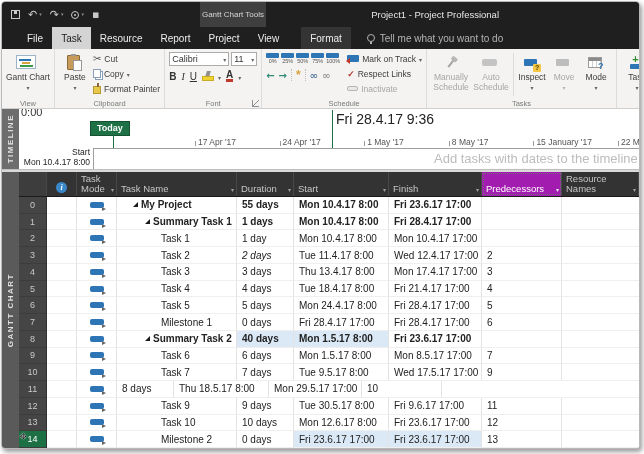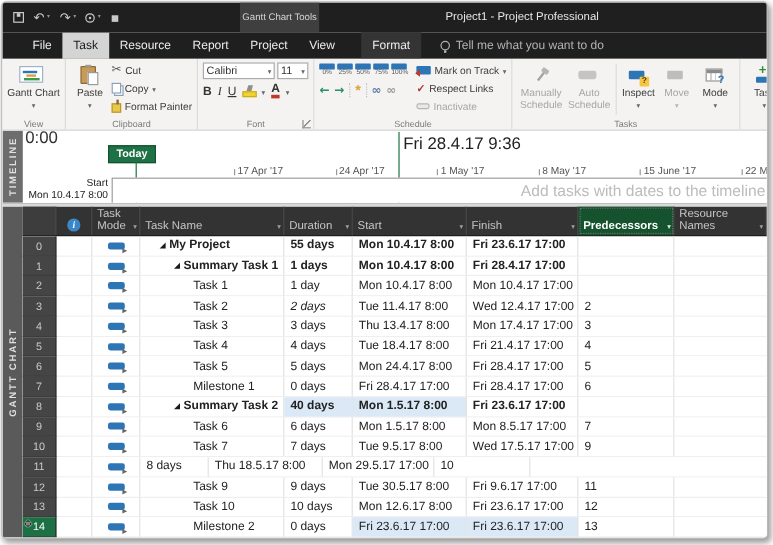--- a/index.html
+++ b/index.html
@@ -100,42 +100,42 @@
   .i-ins .ibar{width:12px;height:5px;background:#2e75b6;border-radius:1px;margin-top:1px;}
   .tdiv{width:1px;background:#dcdcdc;margin:2px 2px;}
 
   
   .timeline{position:relative;height:60px;background:#fff;overflow:hidden;flex:0 0 60px;}
   .vstrip{position:absolute;left:0;top:0;bottom:0;width:17px;display:flex;align-items:center;justify-content:center;}
   .vstrip.tl{background:#6d6d6d;}
   .vstrip.gc{background:#5a5a5a;}
   .vtext{writing-mode:vertical-rl;transform:rotate(180deg);font-size:8px;font-weight:bold;
     letter-spacing:1.5px;color:#e0e0e0;white-space:nowrap;}
-  .corner{position:absolute;left:19px;top:-3px;font-size:14px;color:#333;}
+  .corner{position:absolute;left:19px;top:-3px;font-size:11px;color:#333;}
   .currdate{position:absolute;left:334px;top:2px;font-size:14px;color:#222;white-space:nowrap;}
   .today{position:absolute;left:88px;top:12px;background:#1e7145;border:1px solid #145232;color:#fff;
     font-size:9px;font-weight:bold;line-height:13px;padding:0 6px;}
   .vline{position:absolute;width:1px;background:#1e7145;}
   .slab{position:absolute;top:28px;font-size:8.5px;color:#555;white-space:nowrap;}
   .slab::before{content:"";display:inline-block;width:1px;height:5px;background:#9a9a9a;margin-right:2px;vertical-align:-1px;}
   .tbar{position:absolute;left:91px;top:39px;right:-2px;height:23px;background:#fff;border:1px solid #9e9e9e;}
   .startlab{position:absolute;left:14px;top:38px;width:74px;text-align:right;font-size:8.5px;line-height:10px;color:#222;}
   .addtasks{position:absolute;left:432px;top:42px;font-size:13px;color:#bcbcbc;white-space:nowrap;}
 
   .splitter{height:3px;background:#d9d9d9;border-top:1px solid #bfbfbf;flex:0 0 3px;}
 
   
   .tablewrap{position:relative;flex:1 1 auto;overflow:hidden;}
   .grid{position:absolute;left:17px;right:0;top:0;bottom:0;display:flex;flex-direction:column;background:#fff;}
   .thead{height:25px;flex:0 0 25px;background:#333;display:flex;border-bottom:1px solid #1a1a1a;}
   .hcell{position:relative;display:flex;align-items:flex-end;padding:0 10px 3px 4px;font-size:9.5px;
     color:#c6c6c6;border-right:1px solid #484848;line-height:9.5px;overflow:hidden;cursor:default;}
   .hcell .drop{position:absolute;right:2px;bottom:2px;}
   .hcell .drop::after{color:#9f9f9f;}
-  .hcell.selcol{background:#14532d;color:#fff;font-weight:bold;outline:1px dotted #6d6d6d;outline-offset:-2px;}
+  .hcell.selcol{background:#a21caf;color:#fff;font-weight:normal;outline:1px dotted #6d6d6d;outline-offset:-2px;}
   .hcell.selcol .drop::after{color:#e8e8e8;}
   .hcorner{width:28px;flex:0 0 28px;border-right:1px solid #484848;background:#3d3d3d;}
   .info-ico{width:11px;height:11px;border-radius:50%;background:#3a87c8;color:#fff;text-align:center;
     font:italic bold 8px/11px "Liberation Serif",serif;display:inline-block;}
   .rows{flex:1 1 auto;display:flex;flex-direction:column;}
   .trow{flex:1 1 auto;display:flex;min-height:0;background:#fff;}
   .gut{width:28px;flex:0 0 28px;background:#454545;color:#c9c9c9;font-size:9px;display:flex;align-items:center;
     justify-content:center;border-right:1px solid #303030;border-bottom:1px solid #3c3c3c;position:relative;cursor:default;}
   .gut.sel{background:#1d7044;color:#fff;}
   .curs{position:absolute;left:1px;top:1px;width:10px;height:12px;color:#111;font-size:8px;line-height:10px;
@@ -374,21 +374,21 @@
     <div class="corner">0:00</div>
     <div class="currdate">Fri 28.4.17 9:36</div>
     <div class="vline" style="left:330px;top:1px;bottom:0;"></div>
     <div class="today">Today</div>
     <div class="vline" style="left:111px;top:26px;bottom:0;"></div>
     <div id="scale">
         <div class="slab" style="left: 193px;">17 Apr '17</div>
         <div class="slab" style="left: 277.6px;">24 Apr '17</div>
         <div class="slab" style="left: 362.2px;">1 May '17</div>
         <div class="slab" style="left: 446.8px;">8 May '17</div>
-        <div class="slab" style="left: 531.4px;">15 June '17</div>
+        <div class="slab" style="left: 531.4px;">15 January '17</div>
         <div class="slab" style="left: 616px;">22 May '17</div>
       </div>
     <div class="tbar"></div>
     <div class="startlab">
       <div>Start</div>
       <div>Mon 10.4.17 8:00</div>
     </div>
     <div class="addtasks">Add tasks with dates to the timeline</div>
   </div>
 

